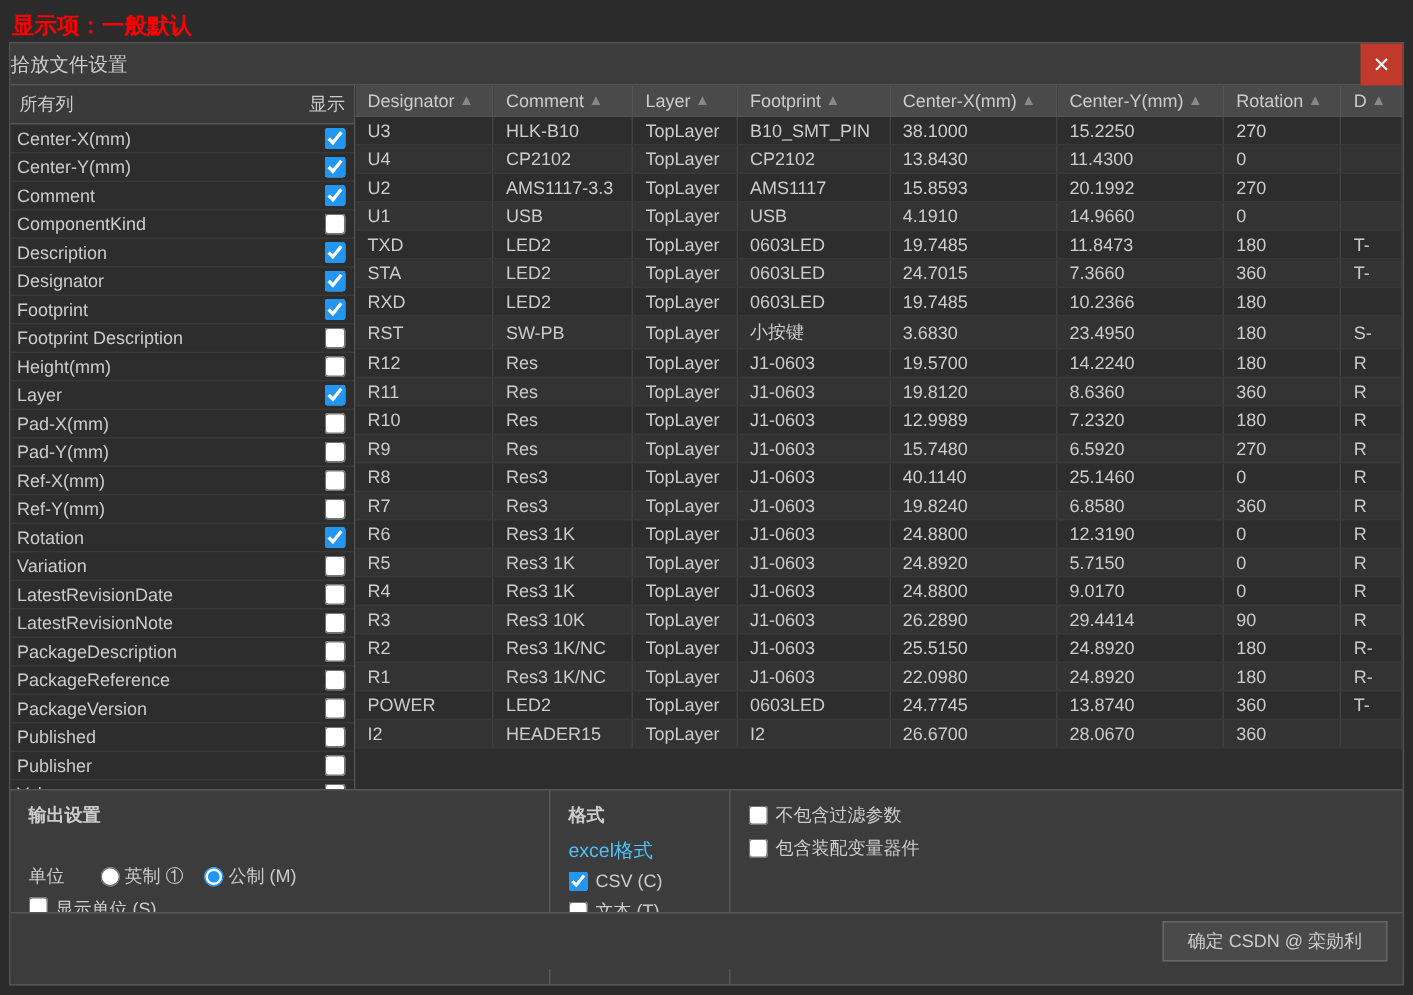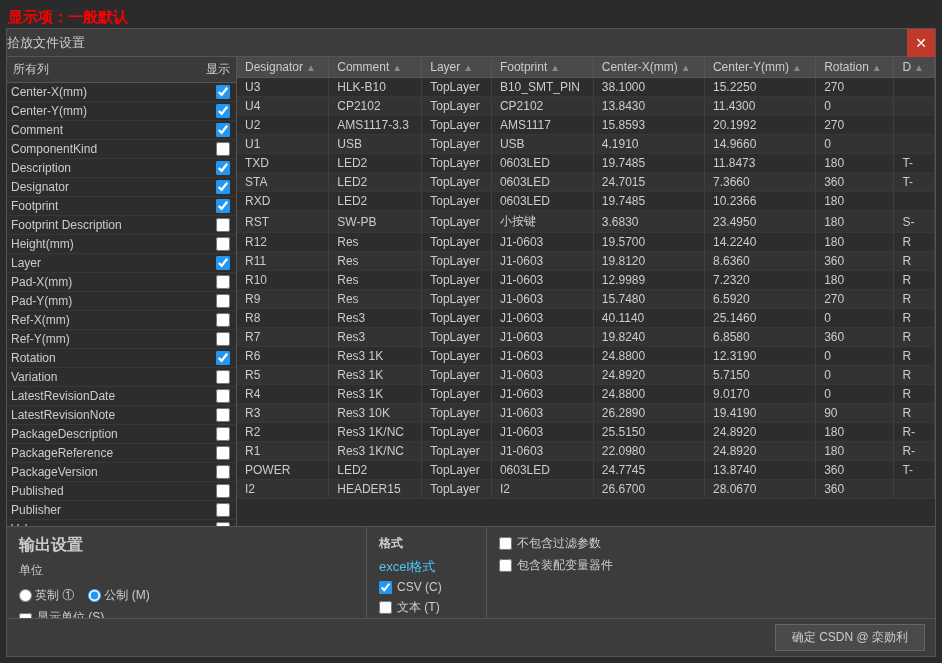--- a/index.html
+++ b/index.html
@@ -190,29 +190,28 @@
       border-top: 1px solid #555;
     }
 
     .output-settings {
       width: 360px;
       padding: 8px 12px;
       border-right: 1px solid #555;
     }
     .output-settings-title {
       color: #ccc;
-      font-size: 16px;
-      margin-bottom: 6px;
+      font-size: 12px;
+      margin-bottom: 24px;
       font-weight: bold;
     }
     .settings-row {
       display: flex;
       margin-bottom: 5px;
       gap: 8px;
-      flex-direction: column;
     }
     .settings-label {
       color: #ccc;
       font-size: 12px;
       width: 40px;
     }
     .radio-group {
       display: flex;
       gap: 14px;
     }
@@ -223,21 +222,21 @@
       color: #ccc;
       font-size: 12px;
       cursor: pointer;
     }
     .radio-label input[type="radio"] {
       accent-color: #2196F3;
     }
 
     .checkbox-row {
       display: flex;
-      align-items: flex-end;
+      align-items: flex-start;
       gap: 5px;
       margin-bottom: 5px;
     }
     .checkbox-row label {
       color: #ccc;
       font-size: 12px;
       cursor: pointer;
     }
     .checkbox-row input[type="checkbox"] {
       accent-color: #2196F3;
@@ -300,21 +299,21 @@
     
     .dialog-footer {
       display: flex;
       justify-content: flex-end;
       align-items: center;
       padding: 6px 10px;
       background: #3c3c3c;
       border-top: 1px solid #555;
       height: 38px;
       position: absolute;
-      bottom: 0;
+      bottom: 10px;
       left: 0;
       right: 0;
     }
     .ok-btn {
       background: #4a4a4a;
       color: #ccc;
       border: 1px solid #666;
       padding: 4px 16px;
       font-size: 12px;
       cursor: pointer;
@@ -643,21 +642,21 @@
                   <td>9.0170</td>
                   <td>0</td>
                   <td>R</td>
                 </tr>
                 <tr>
                   <td>R3</td>
                   <td>Res3 10K</td>
                   <td>TopLayer</td>
                   <td>J1-0603</td>
                   <td>26.2890</td>
-                  <td>19.4190</td>
+                  <td>29.4414</td>
                   <td>90</td>
                   <td>R</td>
                 </tr>
                 <tr>
                   <td>R2</td>
                   <td>Res3 1K/NC</td>
                   <td>TopLayer</td>
                   <td>J1-0603</td>
                   <td>25.5150</td>
                   <td>24.8920</td>

